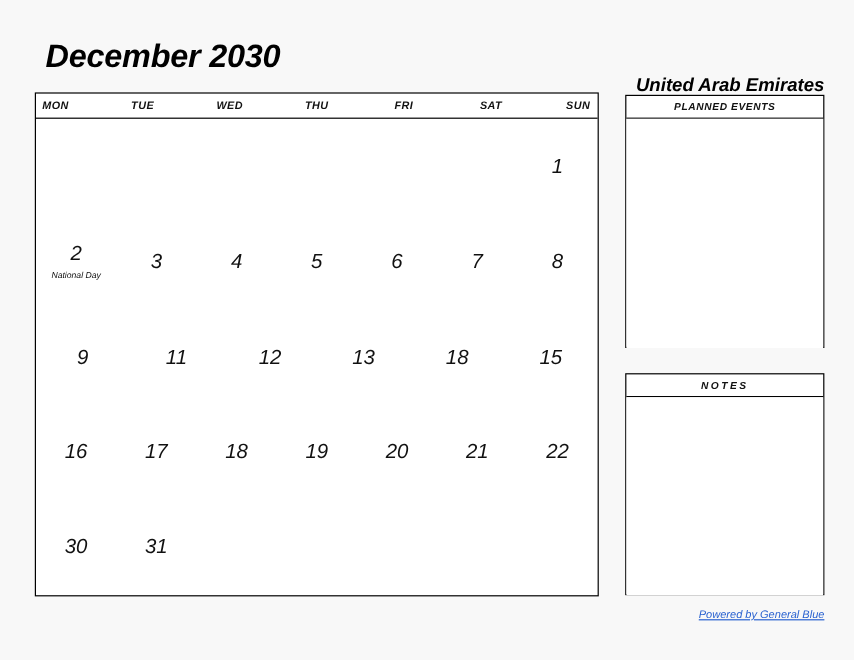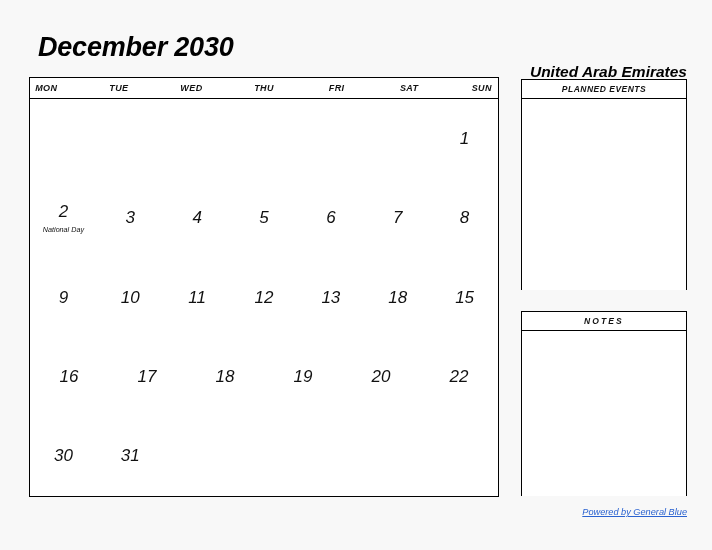--- a/index.html
+++ b/index.html
@@ -229,23 +229,20 @@
           </div>
           <div class="day-cell">
             <div class="day-num">8</div>
           </div>
         </div>
         <div class="week-row">
           <div class="day-cell">
             <div class="day-num">9</div>
           </div>
           <div class="day-cell">
-            <div class="day-num">10</div>
-          </div>
-          <div class="day-cell">
             <div class="day-num">11</div>
           </div>
           <div class="day-cell">
             <div class="day-num">12</div>
           </div>
           <div class="day-cell">
             <div class="day-num">13</div>
           </div>
           <div class="day-cell">
             <div class="day-num">18</div>
@@ -262,20 +259,23 @@
             <div class="day-num">17</div>
           </div>
           <div class="day-cell">
             <div class="day-num">18</div>
           </div>
           <div class="day-cell">
             <div class="day-num">19</div>
           </div>
           <div class="day-cell">
             <div class="day-num">20</div>
+          </div>
+          <div class="day-cell">
+            <div class="day-num">21</div>
           </div>
           <div class="day-cell">
             <div class="day-num">22</div>
           </div>
         </div>
         <div class="week-row">
           <div class="day-cell">
             <div class="day-num">30</div>
           </div>
           <div class="day-cell">

